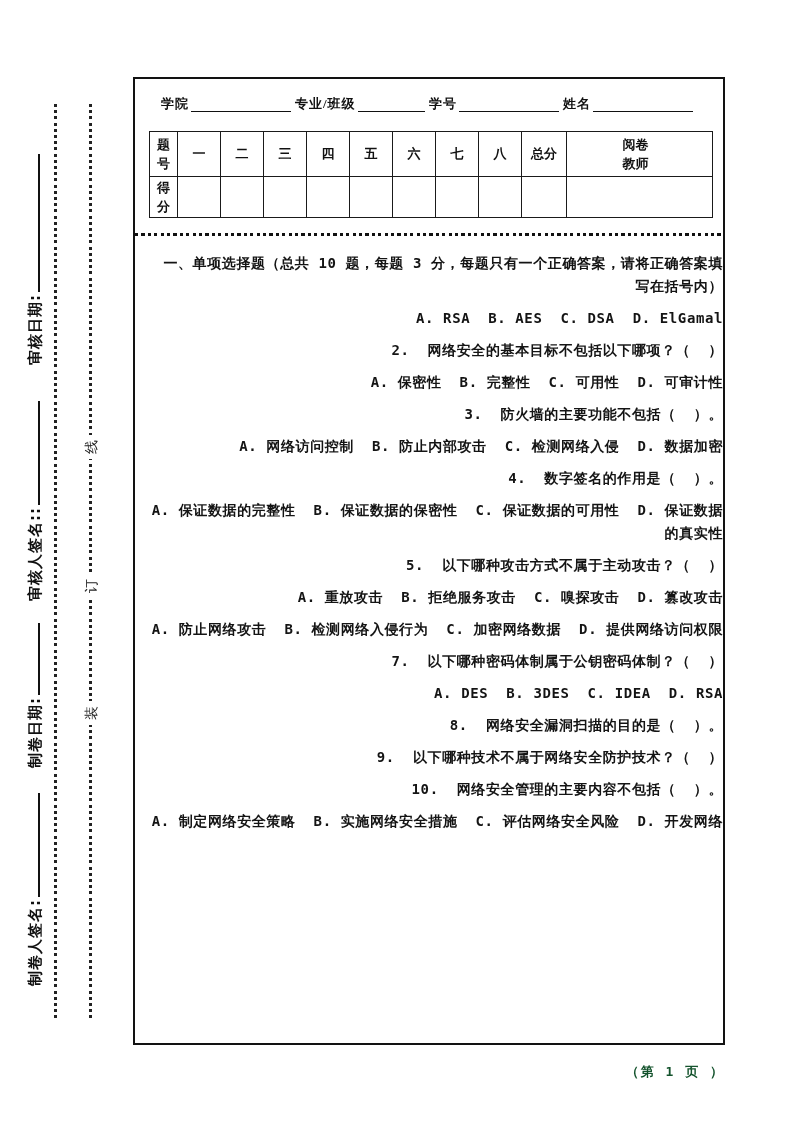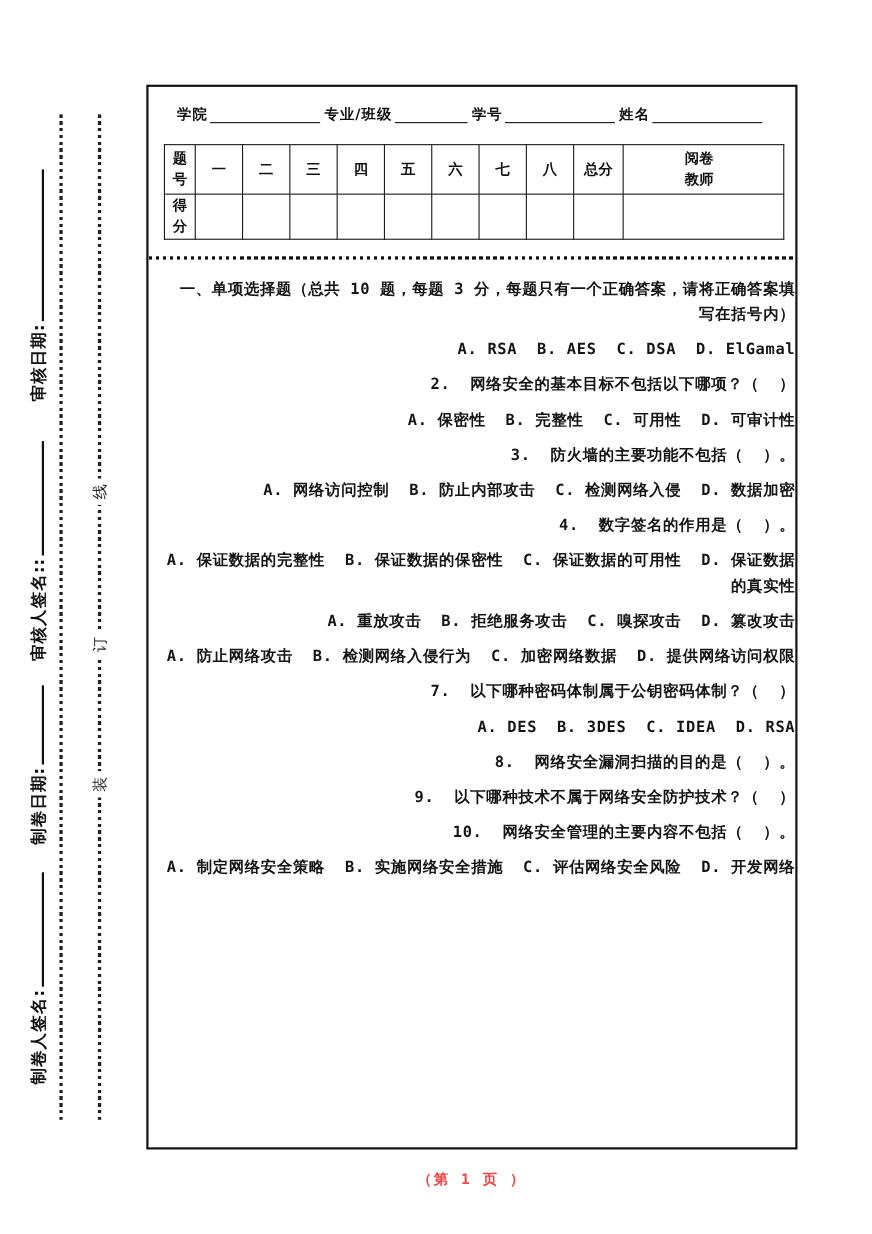--- a/index.html
+++ b/index.html
@@ -31,21 +31,21 @@
   .exam-title{
     margin-top:13px;text-align:center;
     font:700 21px "Liberation Serif","DejaVu Serif",serif;
     letter-spacing:0.5px;color:#101010;
   }
   .fields-row{
     display:flex;margin:16px 26px 0 26px;align-items:flex-end;
     font:700 13px "DejaVu Sans",sans-serif;color:#111;
   }
   .field{display:flex;flex:1;align-items:flex-end;}
-  .field-label{white-space:nowrap;letter-spacing:1px;}
+  .field-label{white-space:nowrap;letter-spacing:1px;font-family:Liberation Serif, serif;}
   .field-blank{flex:1;border-bottom:1.6px solid #111;height:2px;margin:0 4px 1px 2px;}
   .score-table{
     border-collapse:collapse;table-layout:fixed;margin:18px 0 0 14px;width:564px;
   }
   .score-table td{
     border:1.4px solid #1a1a1a;text-align:center;vertical-align:middle;
     font:700 13px "DejaVu Sans",sans-serif;color:#111;padding:0;
   }
   .row-q td{height:44px;}
   .row-s td{height:40px;margin-left:32px;}
@@ -55,22 +55,22 @@
     height:3px;margin-top:15px;width:100%;
     background:repeating-linear-gradient(to right,#111 0 3.2px,rgba(0,0,0,0) 3.2px 6.4px);
   }
   .content{
     margin:16px 0 0 14px;
     font:600 14px "DejaVu Sans Mono","DejaVu Sans",monospace;
     color:#141414;line-height:23px;letter-spacing:0.6px;
   }
   .content p{margin:0 0 9px 0;white-space:pre-wrap;text-align:right;}
   .page-footer{
-    position:absolute;left:133px;top:1063px;width:592px;text-align:center;
-    font:700 13px "DejaVu Sans Mono",monospace;letter-spacing:2px;color:#ef4444;
+    position:absolute;left:133px;top:1063px;width:592px;text-align:right;
+    font:700 13px "DejaVu Sans Mono",monospace;letter-spacing:2px;color:#14532d;
   }
 </style>
 </head>
 <body>
 
 <div class="side-unit" style="left:23px;top:365px;width:215px;">
   <span>审核日期:</span><span class="side-blank" style="width:138px;"></span>
 </div>
 <div class="side-unit" style="left:23px;top:601px;width:228px;">
   <span>审核人签名::</span><span class="side-blank" style="width:104px;"></span>
@@ -164,20 +164,21 @@
 
     <p>2.  网络安全的基本目标不包括以下哪项？（  ）</p>
     <p>A. 保密性  B. 完整性  C. 可用性  D. 可审计性</p>
 
     <p>3.  防火墙的主要功能不包括（  ）。</p>
     <p>A. 网络访问控制  B. 防止内部攻击  C. 检测网络入侵  D. 数据加密</p>
 
     <p>4.  数字签名的作用是（  ）。</p>
     <p>A. 保证数据的完整性  B. 保证数据的保密性  C. 保证数据的可用性  D. 保证数据的真实性</p>
 
+    <p>5.  以下哪种攻击方式不属于主动攻击？（  ）</p>
     <p>A. 重放攻击  B. 拒绝服务攻击  C. 嗅探攻击  D. 篡改攻击</p>
 
     <p>A. 防止网络攻击  B. 检测网络入侵行为  C. 加密网络数据  D. 提供网络访问权限</p>
 
     <p>7.  以下哪种密码体制属于公钥密码体制？（  ）</p>
     <p>A. DES  B. 3DES  C. IDEA  D. RSA</p>
 
     <p>8.  网络安全漏洞扫描的目的是（  ）。</p>
 
     <p>9.  以下哪种技术不属于网络安全防护技术？（  ）</p>

